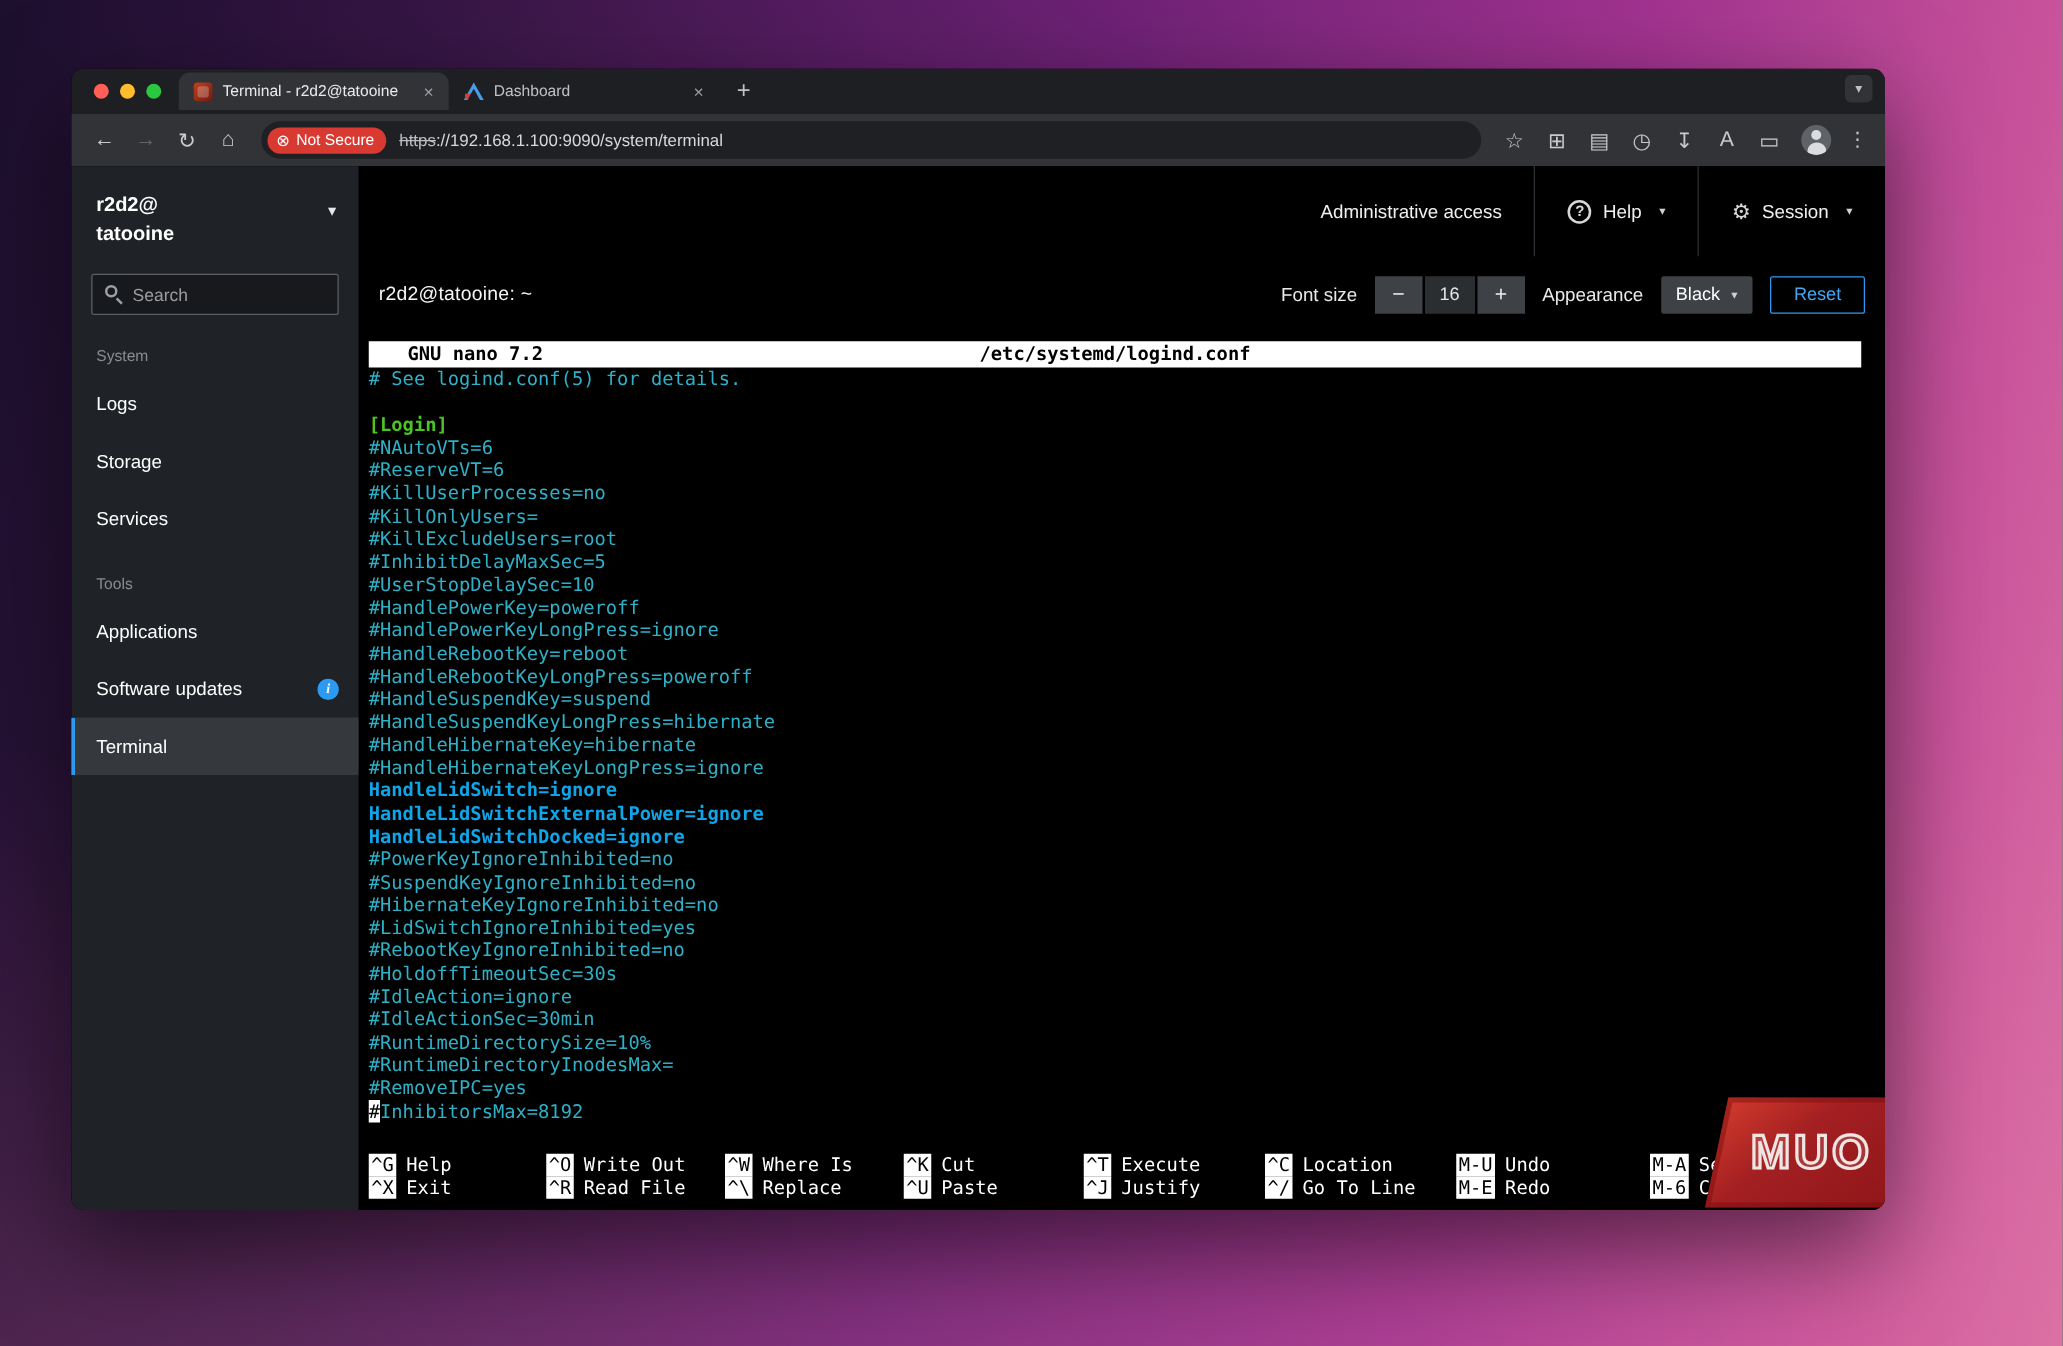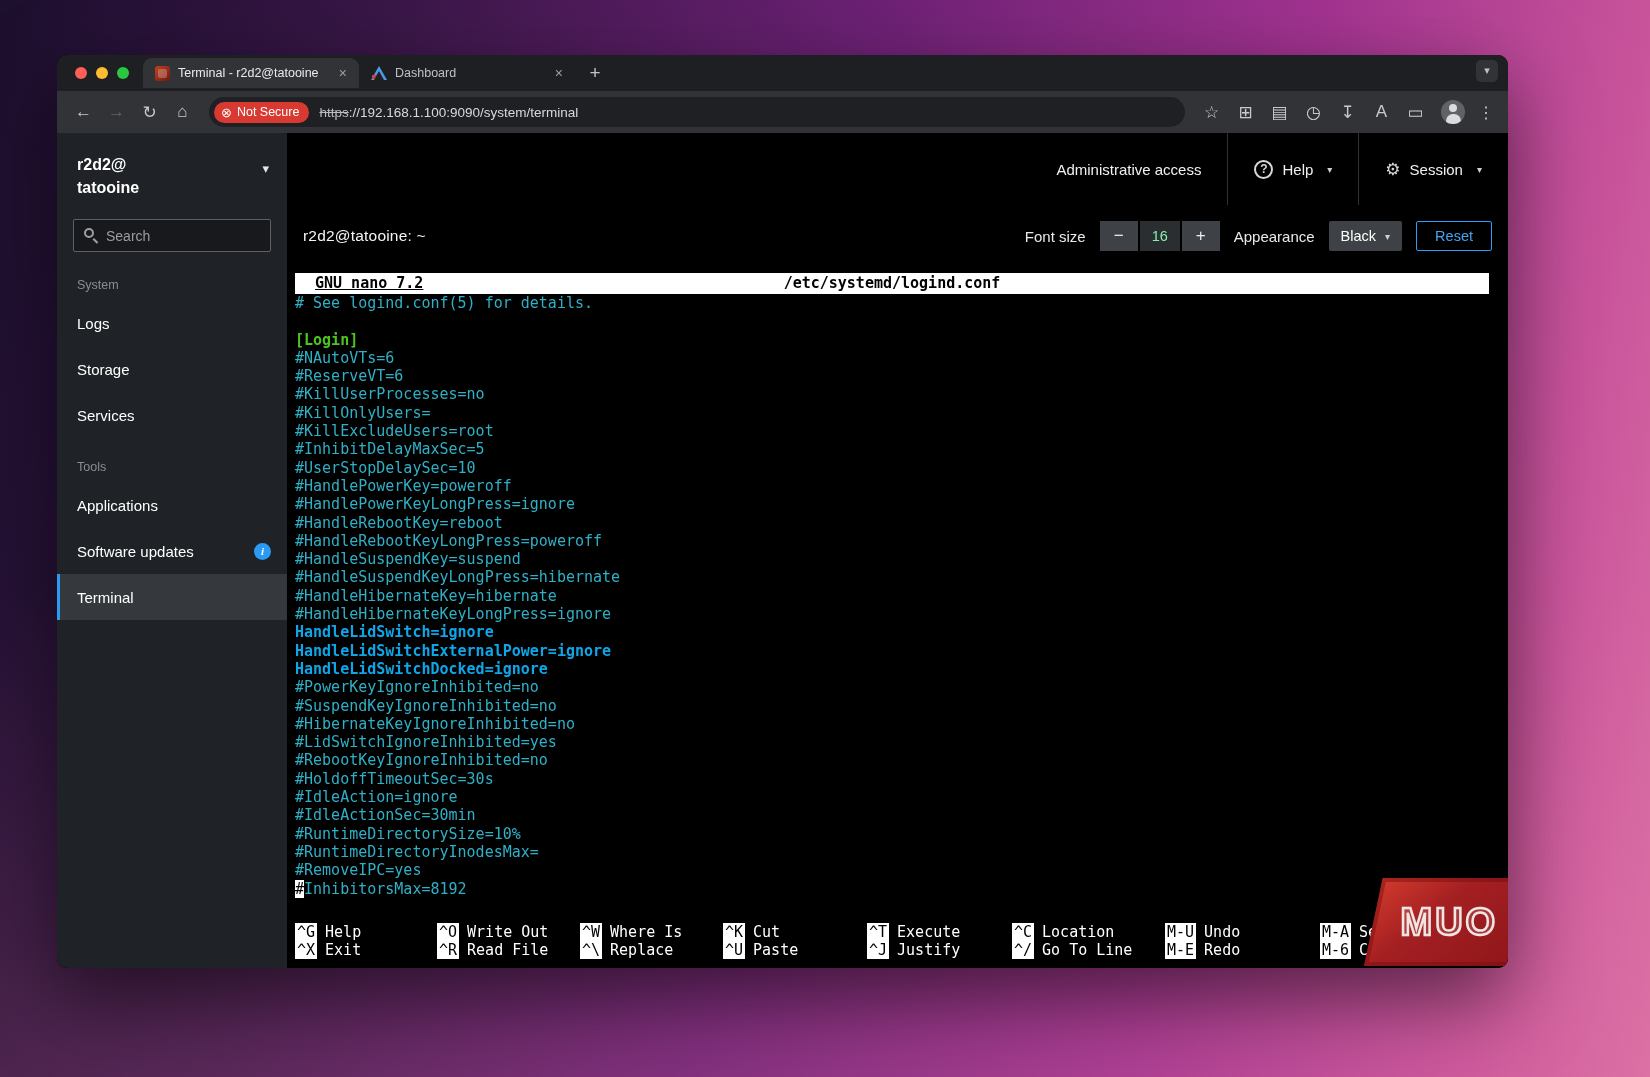--- a/index.html
+++ b/index.html
@@ -108,33 +108,33 @@
   .gear-ic { font-size: 17px; color: #d6d7d8; }
   .caret { font-size: 10px; color: #cfd0d2; margin-left: 5px; }
 
   .termbar { height: 62px; flex: 0 0 auto; display: flex; align-items: center; padding: 0 16px; color: #f5f5f5; }
   .prompt { font-size: 15.5px; letter-spacing: 0.2px; }
   .termbar-right { margin-left: auto; display: flex; align-items: center; gap: 14px; }
   .tb-label { font-size: 15px; color: #e9e9e9; }
   .fs-group { display: flex; gap: 2px; }
   .fs-btn { width: 38px; height: 30px; background: #3e4246; color: #ededed; font-size: 17px;
             display: flex; align-items: center; justify-content: center; }
-  .fs-val { width: 40px; height: 30px; background: #2b2e31; color: #86efac; font-size: 14.5px;
+  .fs-val { width: 40px; height: 30px; background: #2b2e31; color: #e5e5e5; font-size: 14.5px;
             display: flex; align-items: center; justify-content: center; }
   .theme-select { height: 30px; background: #3e4246; color: #fff; font-size: 14.5px; border-radius: 2px;
             display: flex; align-items: center; gap: 4px; padding: 0 12px; }
   .reset-btn { height: 30px; padding: 0 18px; border: 1px solid #2f9bf4; color: #42a6f5; font-size: 14.5px;
             border-radius: 2px; background: transparent; display: flex; align-items: center; }
 
   
   .terminal { flex: 1; position: relative; padding: 6px 0 0 8px; min-height: 0;
               font-family: "DejaVu Sans Mono", monospace; font-size: 15px; }
   .nano-title { height: 21px; line-height: 21px; background: #ffffff; color: #000;
               font-weight: bold; position: relative; margin-right: 19px; white-space: nowrap; }
-  .nt-left { padding-left: 20px; text-decoration: underline; }
+  .nt-left { padding-left: 31px; }
   .nt-file { position: absolute; left: 50%; transform: translateX(-50%); top: 0; }
   .nano-lines { white-space: pre; }
   .nano-line { height: 18.3px; line-height: 18.3px; }
   .tl-comment { color: var(--comment-cyan); }
   .tl-plain { color: #0ea5e9; font-weight: bold; }
   .tl-section { color: var(--section-green); font-weight: bold; }
   .cursor { background: #fff; color: #000; }
 
   .nano-shortcuts { position: absolute; left: 8px; right: 0; bottom: 8px; white-space: nowrap; }
   .sc-col { display: inline-block; vertical-align: top; }

